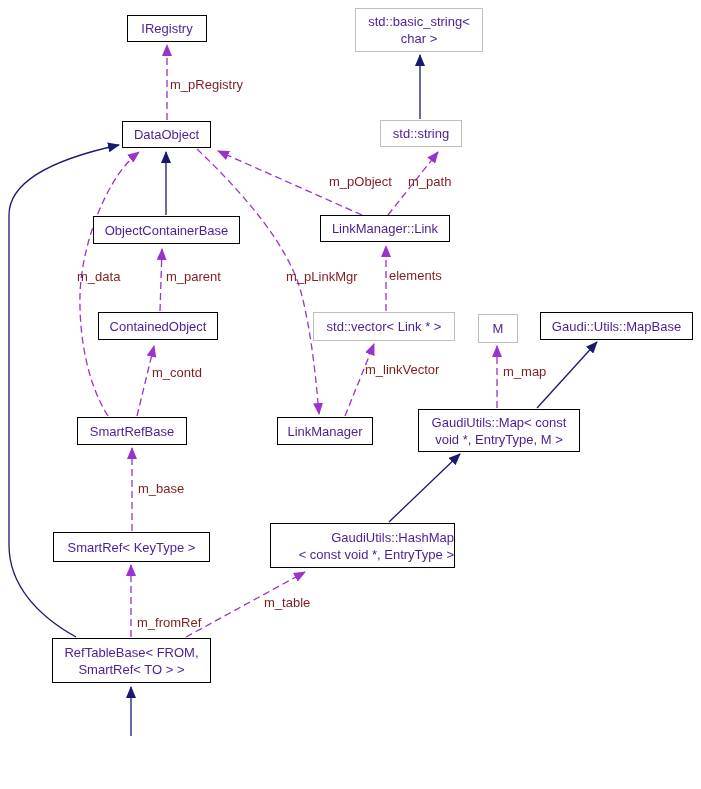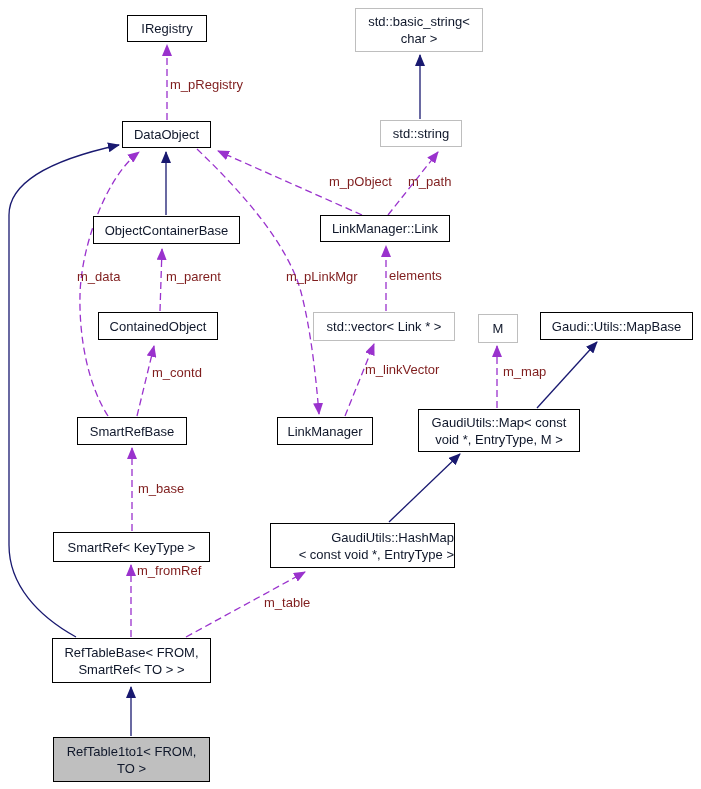--- a/index.html
+++ b/index.html
@@ -19,21 +19,21 @@
   .node {
     position: absolute;
     box-sizing: border-box;
     background: #ffffff;
     display: flex;
     flex-direction: column;
     justify-content: center;
     align-items: center;
     font-size: 13px;
     line-height: 17px;
-    color: #0f172a;
+    color: #4c1d95;
     white-space: nowrap;
   }
   .node.class { border: 1.5px solid #000000; }
   .node.external { border: 1px solid #bebebe; }
   .node.focal { border: 1.5px solid #000000; background: #bfbfbf; }
   .node.align-left { align-items: flex-end; padding-left: 10px; }
   .edge-label {
     position: absolute;
     font-size: 13px;
     line-height: 14px;
@@ -81,21 +81,21 @@
     <div class="edge-label" style="left: 77px; top: 270px;">m_data</div>
     <div class="edge-label" style="left: 166px; top: 270px;">m_parent</div>
     <div class="edge-label" style="left: 152px; top: 366px;">m_contd</div>
     <div class="edge-label" style="left: 329px; top: 175px;">m_pObject</div>
     <div class="edge-label" style="left: 408px; top: 175px;">m_path</div>
     <div class="edge-label" style="left: 286px; top: 270px;">m_pLinkMgr</div>
     <div class="edge-label" style="left: 365px; top: 363px;">m_linkVector</div>
     <div class="edge-label" style="left: 389px; top: 269px;">elements</div>
     <div class="edge-label" style="left: 503px; top: 365px;">m_map</div>
     <div class="edge-label" style="left: 138px; top: 482px;">m_base</div>
-    <div class="edge-label" style="left: 137px; top: 564px;">m_fromRef</div>
+    <div class="edge-label" style="left: 137px; top: 616px;">m_fromRef</div>
     <div class="edge-label" style="left: 264px; top: 596px;">m_table</div>
     <div class="node class" style="left: 127px; top: 15px; width: 80px; height: 27px;">
       <span>IRegistry</span>
     </div>
     <div class="node external" style="left: 355px; top: 8px; width: 128px; height: 44px;">
       <span>std::basic_string&lt;</span>
       <span>char &gt;</span>
     </div>
     <div class="node class" style="left: 122px; top: 121px; width: 89px; height: 27px;">
       <span>DataObject</span>
@@ -135,17 +135,13 @@
       <span>SmartRef&lt; KeyType &gt;</span>
     </div>
     <div class="node class align-left" style="left: 270px; top: 523px; width: 185px; height: 45px;">
       <span>GaudiUtils::HashMap</span>
       <span>&lt; const void *, EntryType &gt;</span>
     </div>
     <div class="node class" style="left: 52px; top: 638px; width: 159px; height: 45px;">
       <span>RefTableBase&lt; FROM,</span>
       <span>SmartRef&lt; TO &gt; &gt;</span>
     </div>
-    <div class="node focal" style="left: 53px; top: 737px; width: 157px; height: 45px;">
-      <span>RefTable1to1&lt; FROM,</span>
-      <span>TO &gt;</span>
-    </div>
   </div>
 
 </body></html>

